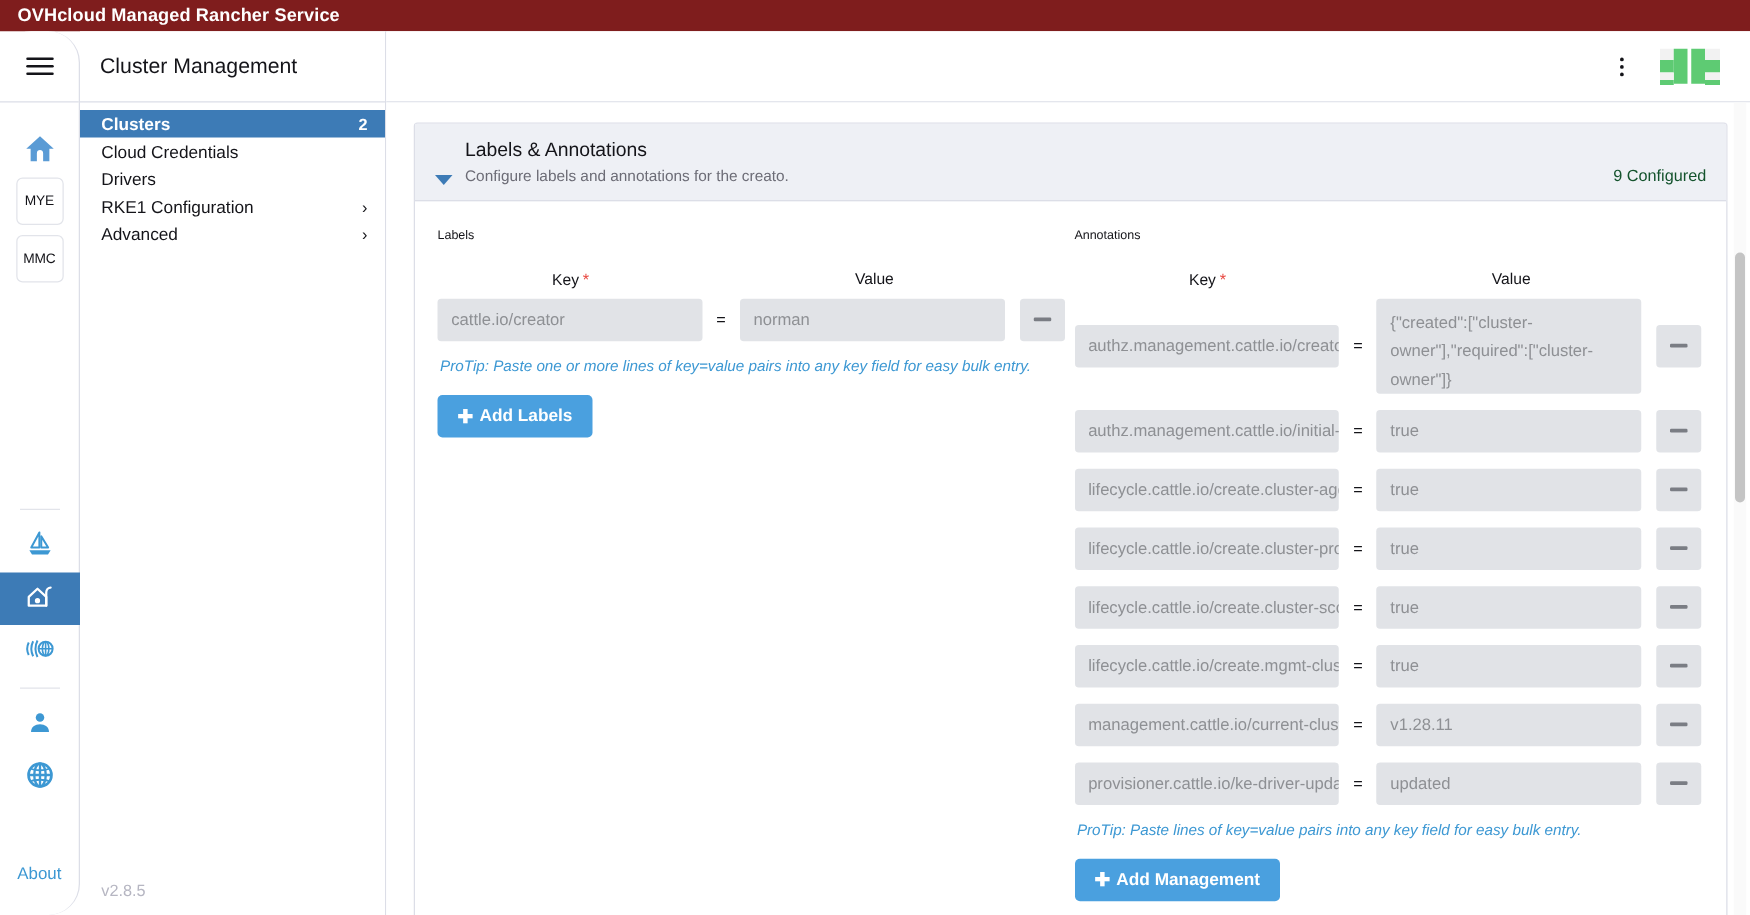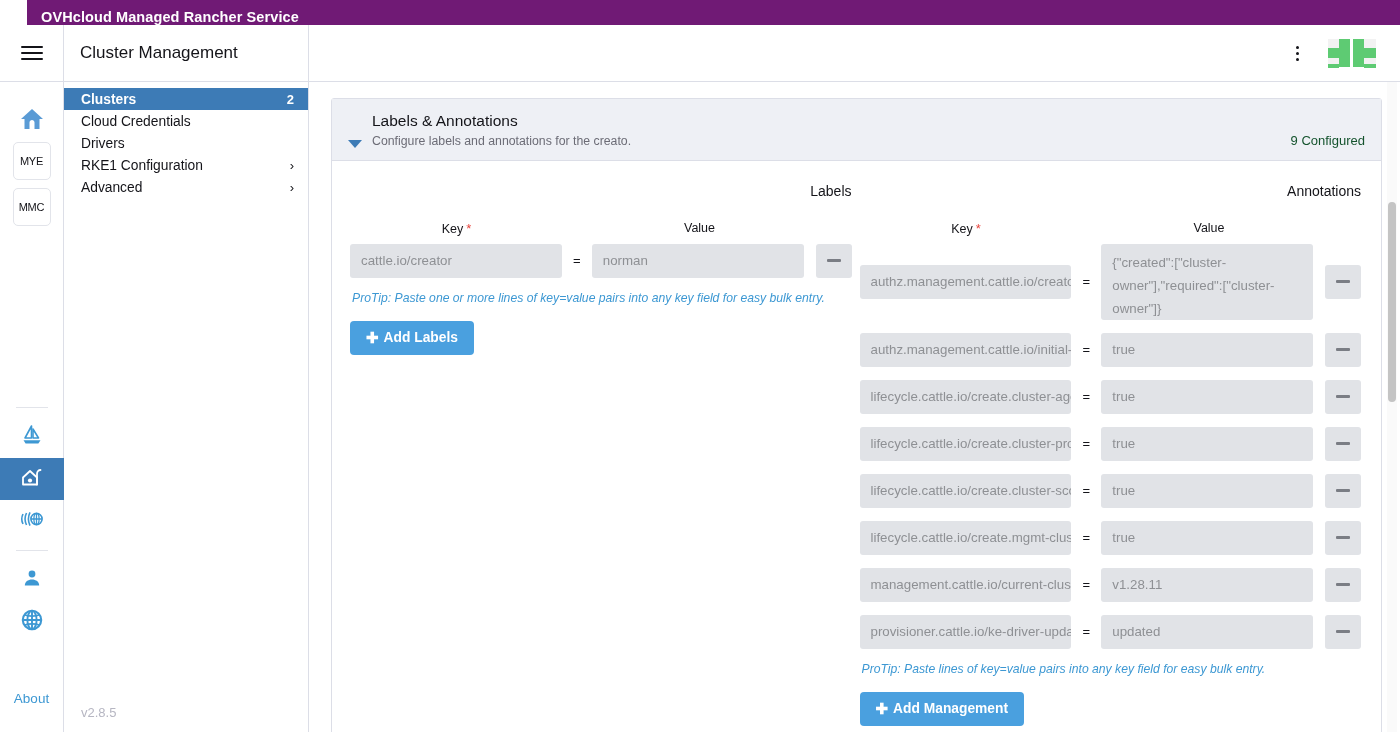--- a/index.html
+++ b/index.html
@@ -8,44 +8,44 @@
     width: 1400px; height: 732px;
     overflow: hidden;
     font-family: "Liberation Sans", sans-serif;
     background: #fff;
     color: #141419;
   }
 
   
   .brandbar {
     height: 25px;
-    background: #701a75;
+    background: #7f1d1d;
     color: #ffffff;
     display: flex;
-    align-items: flex-end;
+    align-items: center;
     padding: 0 0 0 14px;
     font-size: 14.5px;
     font-weight: bold;
     letter-spacing: .1px;
-    margin-left: 27px;
   }
 
   
   .shell { display: flex; height: 707px; width: 1400px; }
 
   
   .rail {
     width: 64px;
     min-width: 64px;
     background: #fff;
     border-right: 1px solid #dcdee7;
     display: flex;
     flex-direction: column;
     align-items: center;
     position: relative;
+    border-radius: 25px;
   }
   .rail-top {
     height: 57px;
     width: 100%;
     display: flex; align-items: center; justify-content: center;
     border-bottom: 1px solid #dcdee7;
   }
   .hamburger { width: 22px; cursor: pointer; }
   .hamburger span {
     display: block; height: 2px; background: #141419; margin: 4px 0; border-radius: 1px;
@@ -167,21 +167,21 @@
   .card-head-text { flex: 1; }
   .card-title { font-size: 15.5px; color: #141419; line-height: 1.35; }
   .card-sub { font-size: 12.3px; color: #6c6c76; margin-top: 2px; }
   .card-badge { font-size: 13px; color: #14532d; padding-top: 4px; white-space: nowrap; }
 
   .card-body { display: flex; padding: 22px 20px 20px 18px; }
   .col { flex: 1; min-width: 0; }
   .col.left { max-width: 510px; padding-right: 8px; }
   .col.right { max-width: 530px; }
 
-  .col-title { font-size: 14px; color: #141419; margin-bottom: 22px; text-align: right; }
+  .col-title { font-size: 10px; color: #141419; margin-bottom: 22px; }
 
   .kvheader { display: flex; align-items: center; margin-bottom: 8px; }
   .kvheader .h-key,
   .kvheader .h-val {
     font-size: 12.5px; color: #141419; text-align: center;
   }
   .kvheader .h-key { width: 213px; }
   .kvheader .h-eq { width: 30px; }
   .kvheader .h-val { width: 213px; }
   .req { color: #e8463f; font-size: 13px; margin-left: 3px; }

